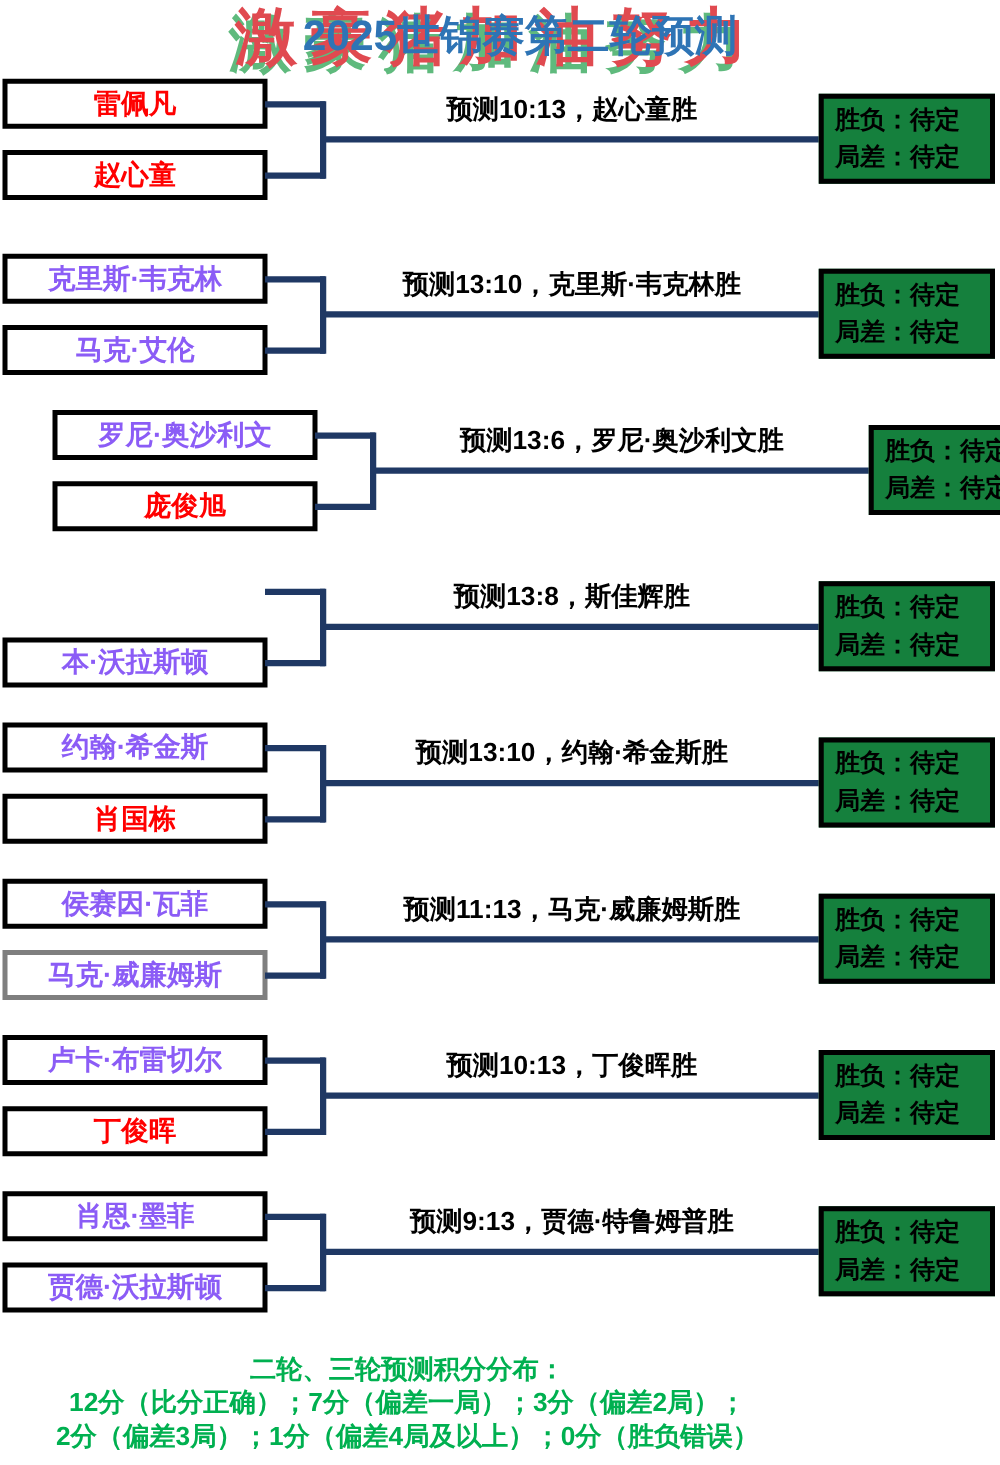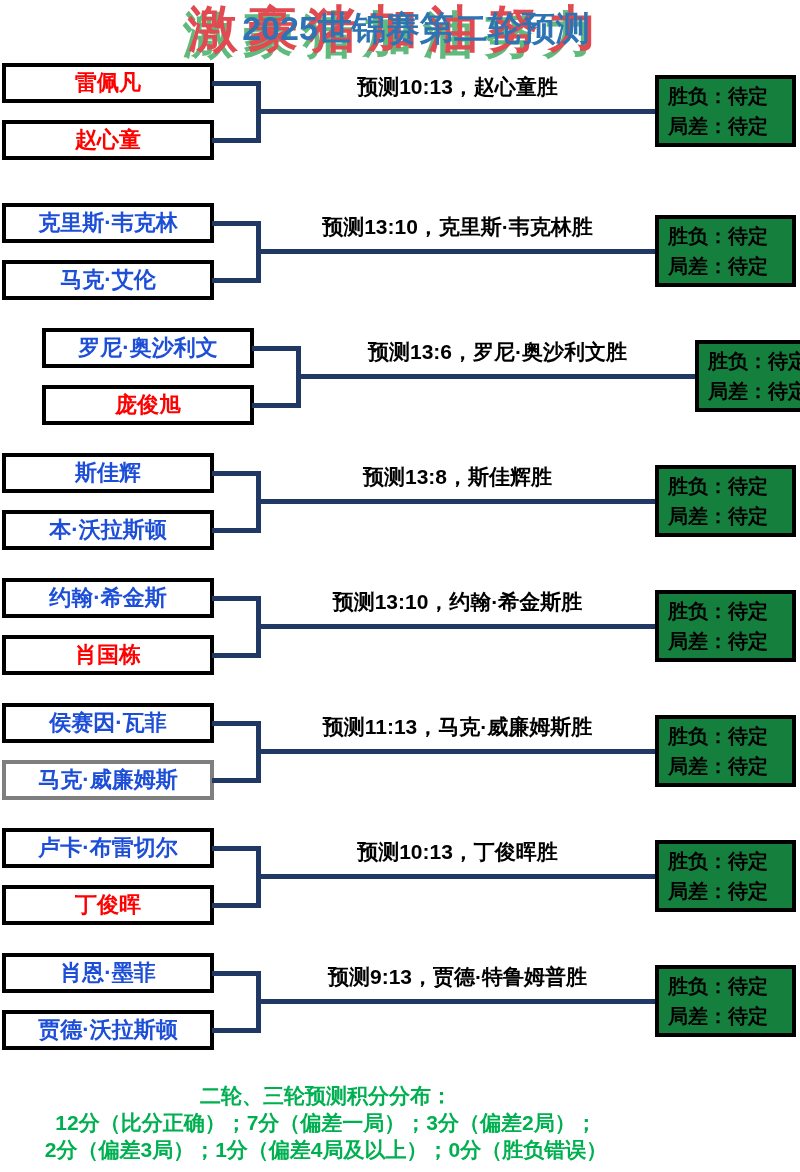--- a/index.html
+++ b/index.html
@@ -23,21 +23,21 @@
   }
   .match{position:absolute;left:0;width:800px;height:97px;}
   .pbox{
     position:absolute;left:2px;width:212px;height:40px;box-sizing:border-box;
     border:4px solid #000;background:#fff;
     display:flex;align-items:center;justify-content:center;
   }
   .pbox.p1{top:0;}
   .pbox.p2{top:57px;}
   .pbox.gray-border{border-color:var(--gray-border,#7f7f7f);}
-  .pname{font-size:22px;font-weight:bold;color:#1d4ed8;white-space:nowrap;}
+  .pname{font-size:22px;font-weight:bold;color:#8b5cf6;white-space:nowrap;}
   .pname.red{color:var(--name-red,#ff0000);}
   .stub,.vline,.mline{position:absolute;background:var(--line-navy,#1f3864);}
   .stub{height:5px;left:212px;width:48px;}
   .stub.s1{top:18px;}
   .stub.s2{top:75px;}
   .vline{left:256px;top:18px;width:5px;height:62px;}
   .mline{left:256px;top:46px;width:399px;height:5px;}
   .prediction{
     position:absolute;left:265px;top:10px;width:385px;text-align:center;
     font-size:21px;font-weight:bold;color:#000;white-space:nowrap;
@@ -107,23 +107,20 @@
     <div class="stub s2"></div>
     <div class="vline"></div>
     <div class="mline"></div>
     <div class="prediction">预测13:6，罗尼·奥沙利文胜</div>
     <div class="rbox">
       <div class="rline">胜负：待定</div>
       <div class="rline">局差：待定</div>
     </div>
   </div>
       <div class="match" style="top: 453px;">
-    <div class="pbox p1">
-      <span class="pname">斯佳辉</span>
-    </div>
     <div class="pbox p2">
       <span class="pname">本·沃拉斯顿</span>
     </div>
     <div class="stub s1"></div>
     <div class="stub s2"></div>
     <div class="vline"></div>
     <div class="mline"></div>
     <div class="prediction">预测13:8，斯佳辉胜</div>
     <div class="rbox">
       <div class="rline">胜负：待定</div>

